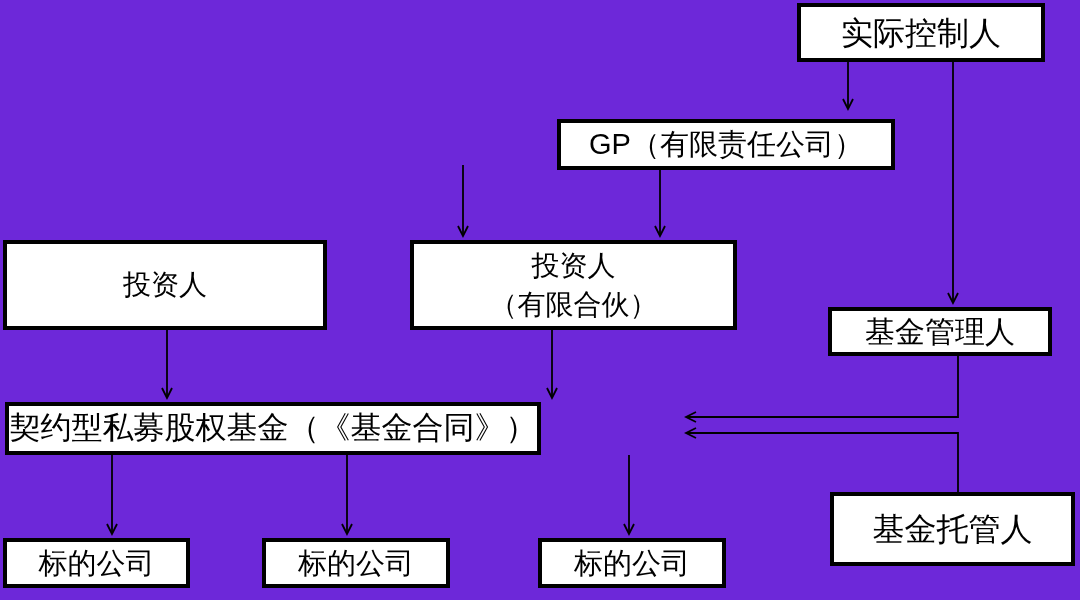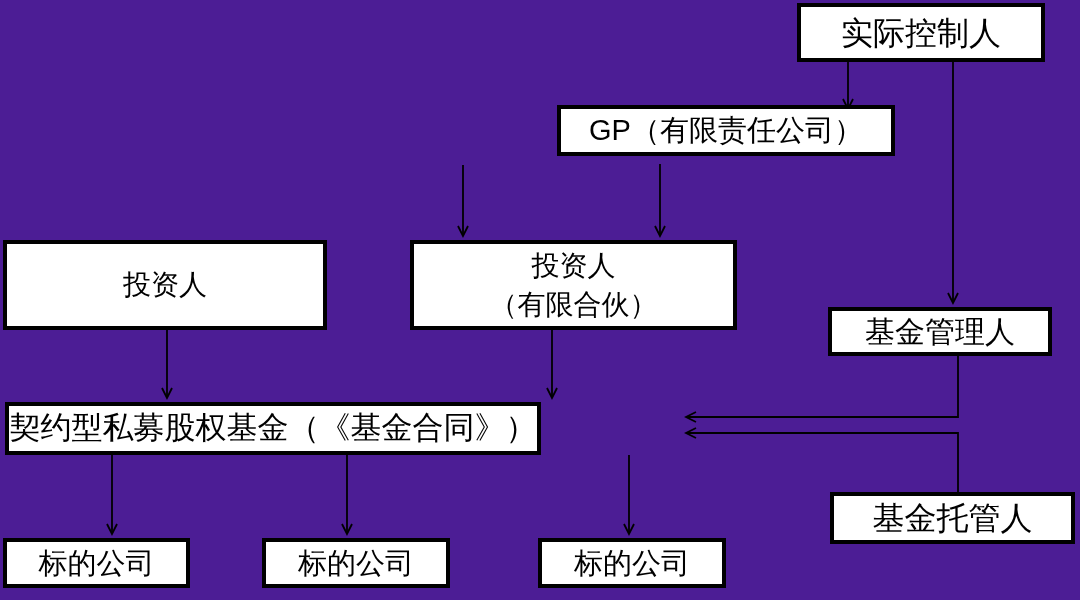--- a/index.html
+++ b/index.html
@@ -1,19 +1,19 @@
 <!DOCTYPE html>
 <html><head>
 <meta charset="utf-8">
 <style>
   html,body{margin:0;padding:0;background:#ffffff;}
   #canvas{
     position:relative;
     width:1080px;height:600px;
-    background:#4c1d95;
+    background:#6d28d9;
     font-family:"Liberation Sans","DejaVu Sans",sans-serif;
     color:#000;
     overflow:hidden;
   }
   #connectors{position:absolute;left:0;top:0;width:1080px;height:600px;}
   .node{
     position:absolute;
     box-sizing:border-box;
     border:4px solid #000;
     background:#fff;
@@ -21,26 +21,26 @@
     flex-direction:column;
     align-items:center;
     justify-content:center;
     text-align:center;
     line-height:1.25;
     white-space:nowrap;
   }
   
   #node-actual-controller{left:797px;top:3px;width:248px;height:59px;font-size:32px;}
   #node-lp{left:275px;top:116px;width:248px;height:49px;font-size:29px;}
-  #node-gp{left:557px;top:105px;width:338px;height:51px;font-size:29px;}
+  #node-gp{left:557px;top:119px;width:338px;height:51px;font-size:29px;}
   #node-investor-share{left:3px;top:240px;width:324px;height:90px;font-size:28px;line-height:1.4;}
   #node-investor-lp{left:410px;top:240px;width:327px;height:90px;font-size:28px;line-height:1.4;}
   #node-fund-manager{left:828px;top:307px;width:224px;height:49px;font-size:30px;}
   #node-contract-fund{left:5px;top:402px;width:536px;height:53px;font-size:31px;}
-  #node-fund-custodian{left:830px;top:492px;width:245px;height:52px;font-size:32px;}
+  #node-fund-custodian{left:830px;top:492px;width:245px;height:74px;font-size:32px;}
   #node-target-1{left:3px;top:538px;width:187px;height:50px;font-size:29px;}
   #node-target-2{left:262px;top:538px;width:188px;height:50px;font-size:29px;}
   #node-target-3{left:538px;top:538px;width:188px;height:50px;font-size:29px;}
 </style>
 </head>
 <body>
 
 <div id="canvas">
 
   <svg id="connectors" viewBox="0 0 1080 600" xmlns="http://www.w3.org/2000/svg">

